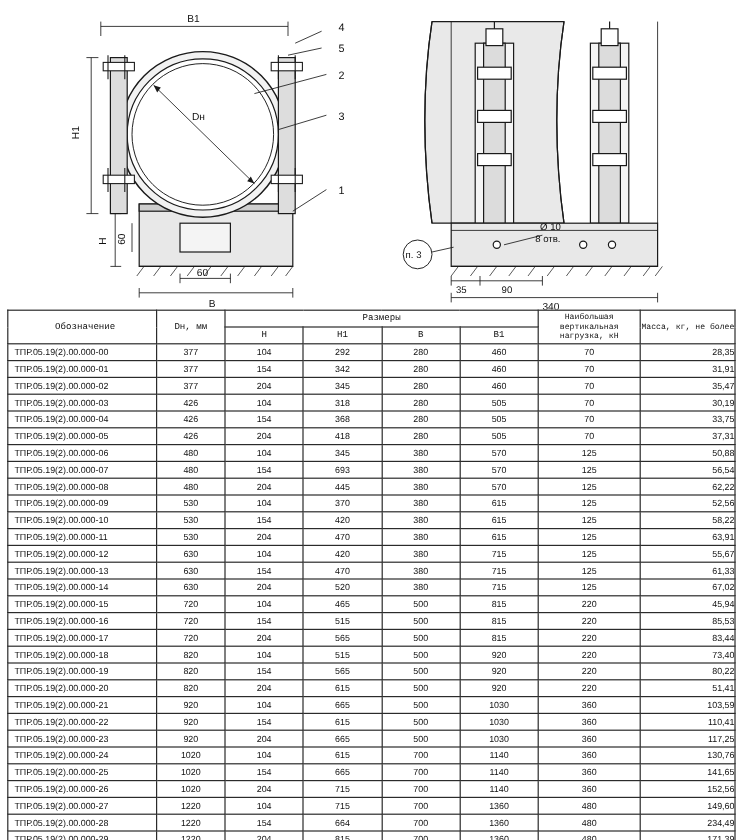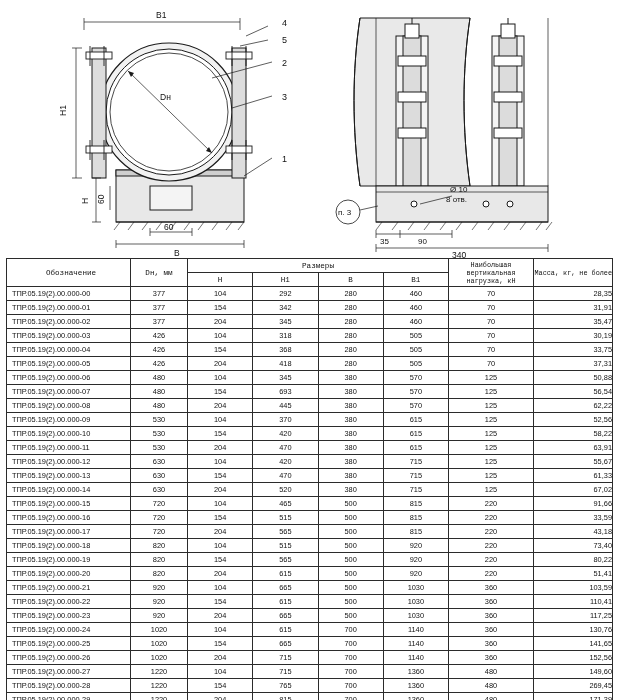--- a/index.html
+++ b/index.html
@@ -371,41 +371,41 @@
           <td class="c7">67,02</td>
         </tr>
         <tr>
           <td class="c0">ТПР.05.19(2).00.000-15</td>
           <td class="c1">720</td>
           <td class="c2">104</td>
           <td class="c3">465</td>
           <td class="c4">500</td>
           <td class="c5">815</td>
           <td class="c6">220</td>
-          <td class="c7">91,66</td>
+          <td class="c7">45,94</td>
         </tr>
         <tr>
           <td class="c0">ТПР.05.19(2).00.000-16</td>
           <td class="c1">720</td>
           <td class="c2">154</td>
           <td class="c3">515</td>
           <td class="c4">500</td>
           <td class="c5">815</td>
           <td class="c6">220</td>
-          <td class="c7">33,59</td>
+          <td class="c7">85,53</td>
         </tr>
         <tr>
           <td class="c0">ТПР.05.19(2).00.000-17</td>
           <td class="c1">720</td>
           <td class="c2">204</td>
           <td class="c3">565</td>
           <td class="c4">500</td>
           <td class="c5">815</td>
           <td class="c6">220</td>
-          <td class="c7">43,18</td>
+          <td class="c7">83,44</td>
         </tr>
         <tr>
           <td class="c0">ТПР.05.19(2).00.000-18</td>
           <td class="c1">820</td>
           <td class="c2">104</td>
           <td class="c3">515</td>
           <td class="c4">500</td>
           <td class="c5">920</td>
           <td class="c6">220</td>
           <td class="c7">73,40</td>
@@ -497,25 +497,25 @@
           <td class="c3">715</td>
           <td class="c4">700</td>
           <td class="c5">1360</td>
           <td class="c6">480</td>
           <td class="c7">149,60</td>
         </tr>
         <tr>
           <td class="c0">ТПР.05.19(2).00.000-28</td>
           <td class="c1">1220</td>
           <td class="c2">154</td>
-          <td class="c3">765</td>
+          <td class="c3">664</td>
           <td class="c4">700</td>
           <td class="c5">1360</td>
           <td class="c6">480</td>
-          <td class="c7">269,45</td>
+          <td class="c7">234,49</td>
         </tr>
         <tr>
           <td class="c0">ТПР.05.19(2).00.000-29</td>
           <td class="c1">1220</td>
           <td class="c2">204</td>
           <td class="c3">815</td>
           <td class="c4">700</td>
           <td class="c5">1360</td>
           <td class="c6">480</td>
           <td class="c7">171,39</td>

